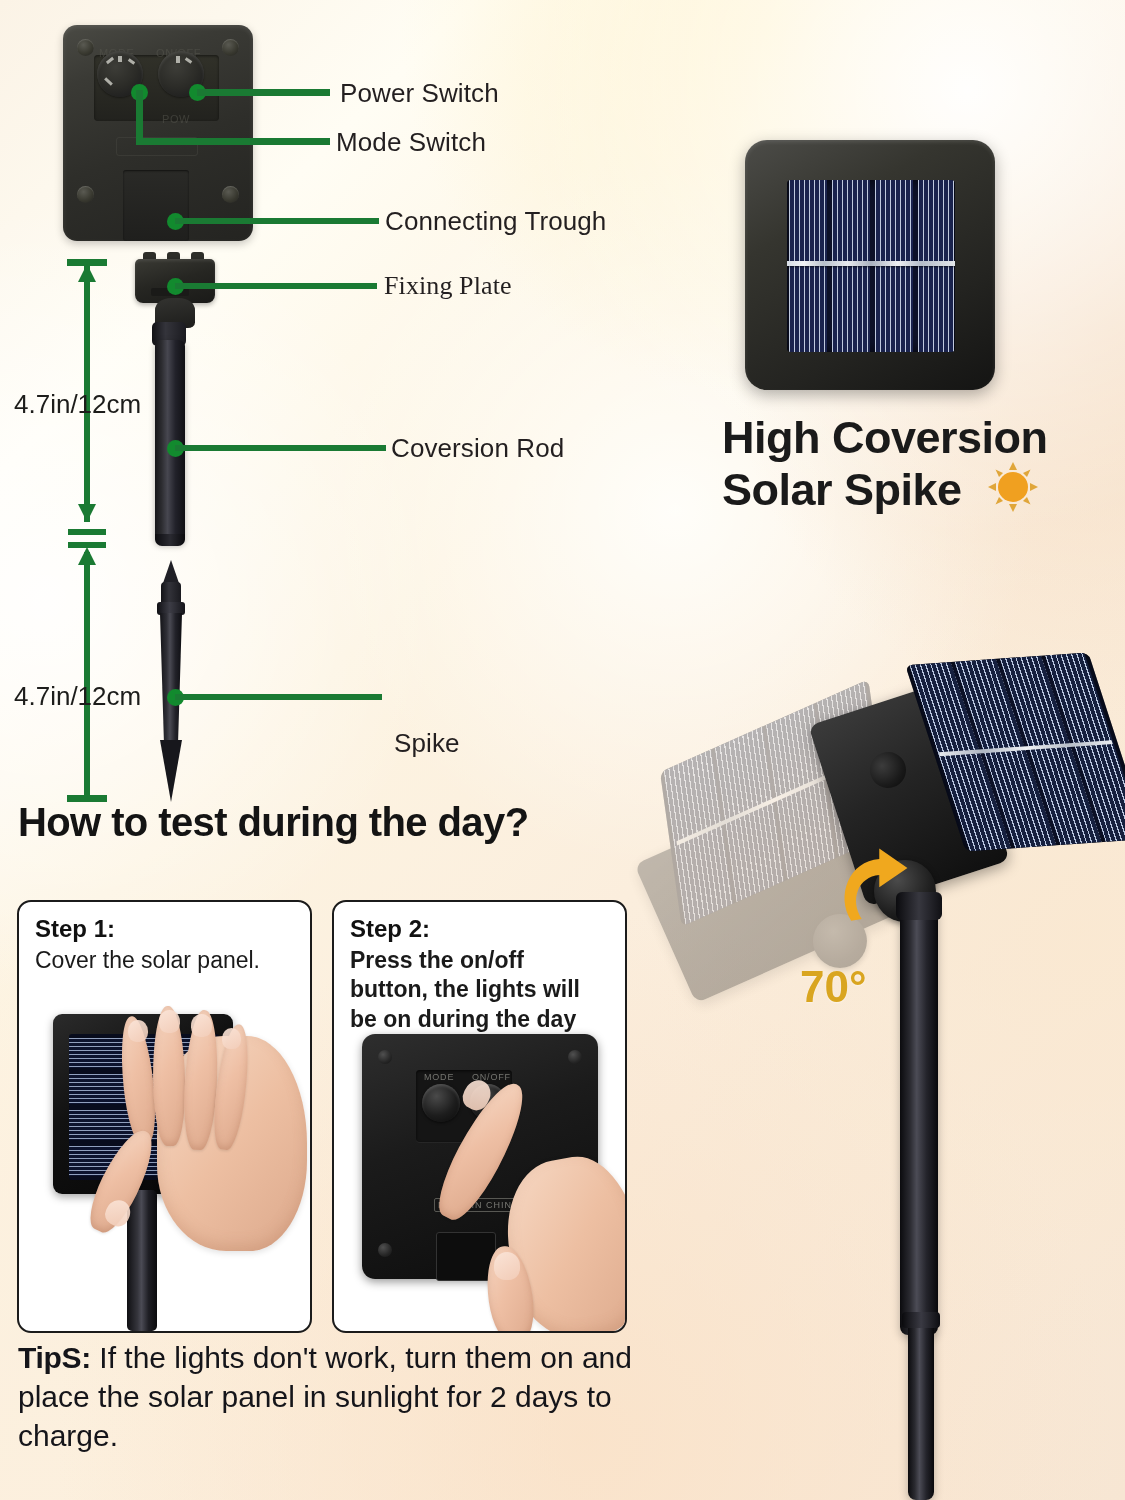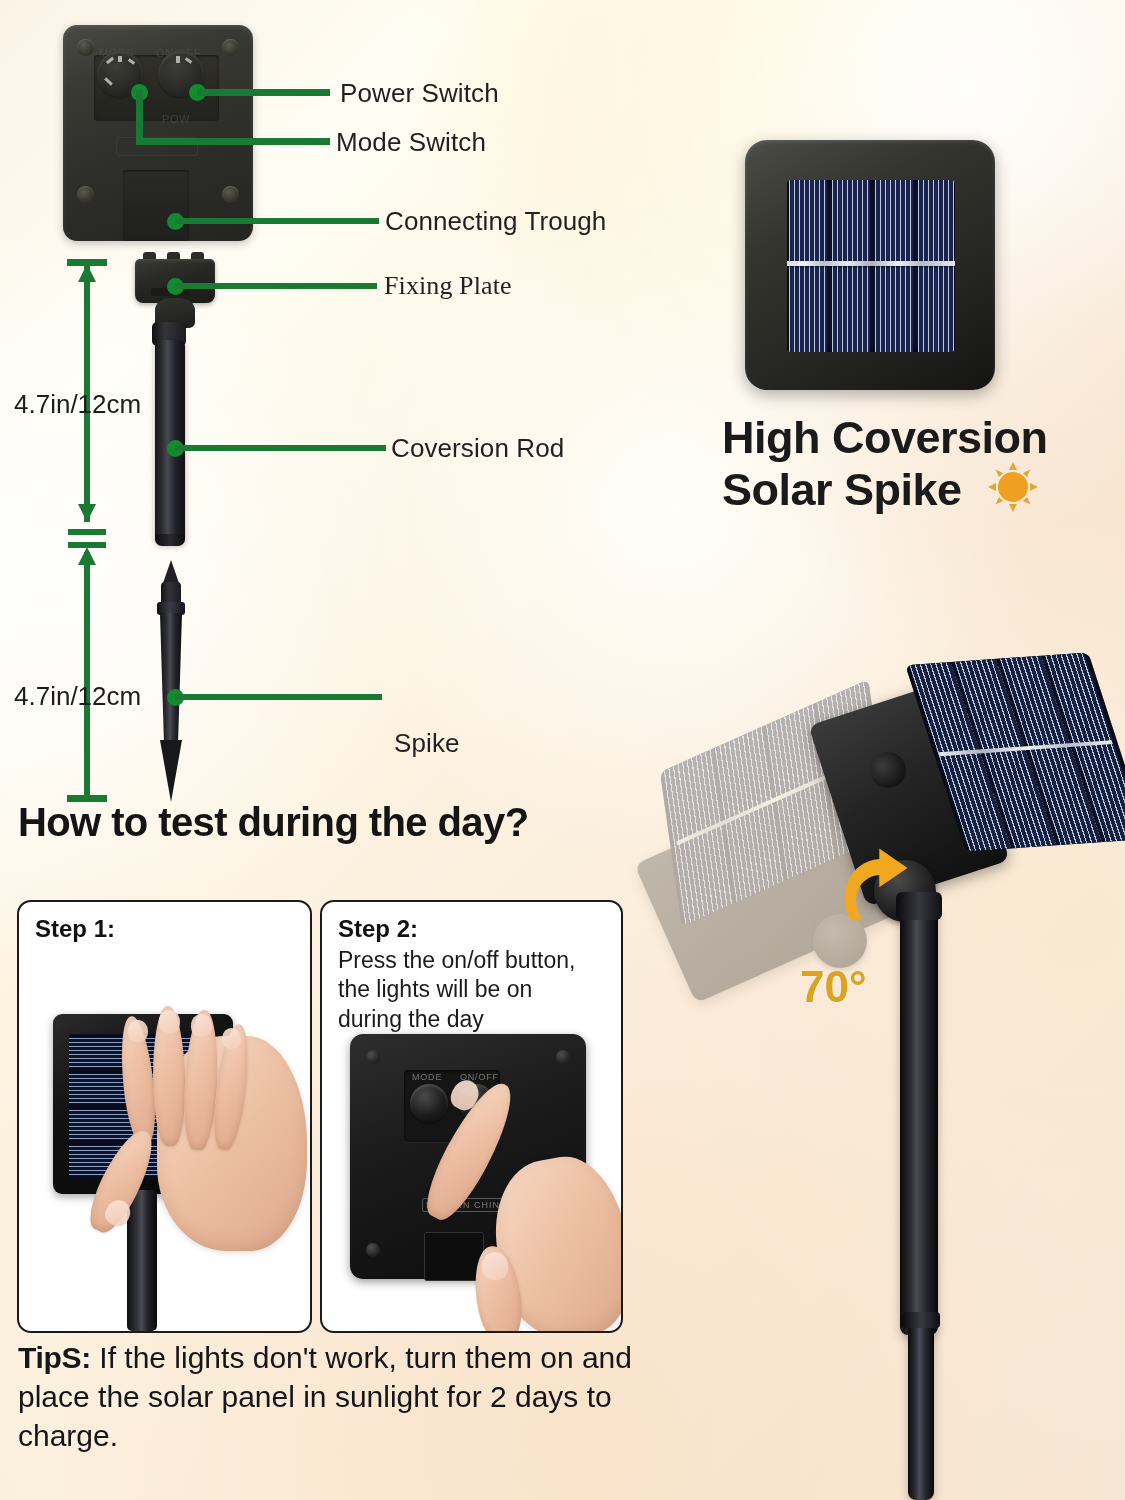--- a/index.html
+++ b/index.html
@@ -347,20 +347,21 @@
     <div class="pole" style="left:908px;top:1320px;width:26px;height:180px;"></div>
     <div style="position:absolute;left:902px;top:1312px;width:38px;height:16px;border-radius:4px;
                 background:linear-gradient(90deg,#0a0a0d,#3a3a43,#0d0d11);"></div>
   </div>
 
   <div>
     <div class="h-title" style="left:18px;top:800px;">How to test during the day?</div>
 
     <div class="stepbox" style="left:17px;top:900px;width:291px;height:429px;">
       <div class="step-h" style="left:16px;top:13px;">Step 1:</div>
+      <div class="step-b" style="left:16px;top:44px;width:258px;">Cover the solar panel.</div>
 
       <div style="position:absolute;left:0;top:96px;width:291px;height:333px;">
         <div class="s1panel" style="left:34px;top:16px;width:180px;height:180px;">
           <div class="s1cells" style="left:16px;top:20px;width:150px;height:146px;">
             <div class="s1row" style="top:4px;height:30px;"></div>
             <div class="s1row" style="top:40px;height:30px;"></div>
             <div class="s1row" style="top:76px;height:30px;"></div>
             <div class="s1row" style="top:112px;height:30px;"></div>
             <div class="s1bus" style="left:72px;"></div>
           </div>
@@ -376,23 +377,23 @@
           <div class="finger" style="left:90px;top:4px;width:32px;height:140px;transform:rotate(3deg);"></div>
           <div class="nail" style="left:96px;top:8px;width:21px;height:23px;"></div>
           <div class="finger" style="left:122px;top:18px;width:29px;height:126px;transform:rotate(7deg);"></div>
           <div class="nail" style="left:127px;top:22px;width:19px;height:21px;"></div>
           <div class="finger" style="left:8px;top:120px;width:38px;height:110px;transform:rotate(26deg);"></div>
           <div class="nail" style="left:11px;top:194px;width:24px;height:26px;transform:rotate(26deg);"></div>
         </div>
       </div>
     </div>
 
-    <div class="stepbox" style="left:320px;top:900px;width:291px;height:429px;padding-left:8px;">
+    <div class="stepbox" style="left:332px;top:900px;width:291px;height:429px;">
       <div class="step-h" style="left:16px;top:13px;">Step 2:</div>
-      <div class="step-b" style="left:16px;top:44px;width:254px;">Press the on/off button, the lights will be on during the day</div>
+      <div class="step-b" style="left:16px;top:44px;width:254px;font-weight:bold;">Press the on/off button, the lights will be on during the day</div>
 
       <div style="position:absolute;left:0;top:126px;width:291px;height:303px;">
         <div class="s2body" style="left:28px;top:6px;width:236px;height:245px;">
           <div class="s2screw" style="left:16px;top:16px;"></div>
           <div class="s2screw" style="right:16px;top:16px;"></div>
           <div class="s2screw" style="left:16px;bottom:22px;"></div>
           <div class="s2screw" style="right:16px;bottom:22px;"></div>
 
           <div class="s2rec" style="left:54px;top:36px;width:96px;height:72px;"></div>
           <div class="s2txt" style="left:62px;top:38px;">MODE</div>

